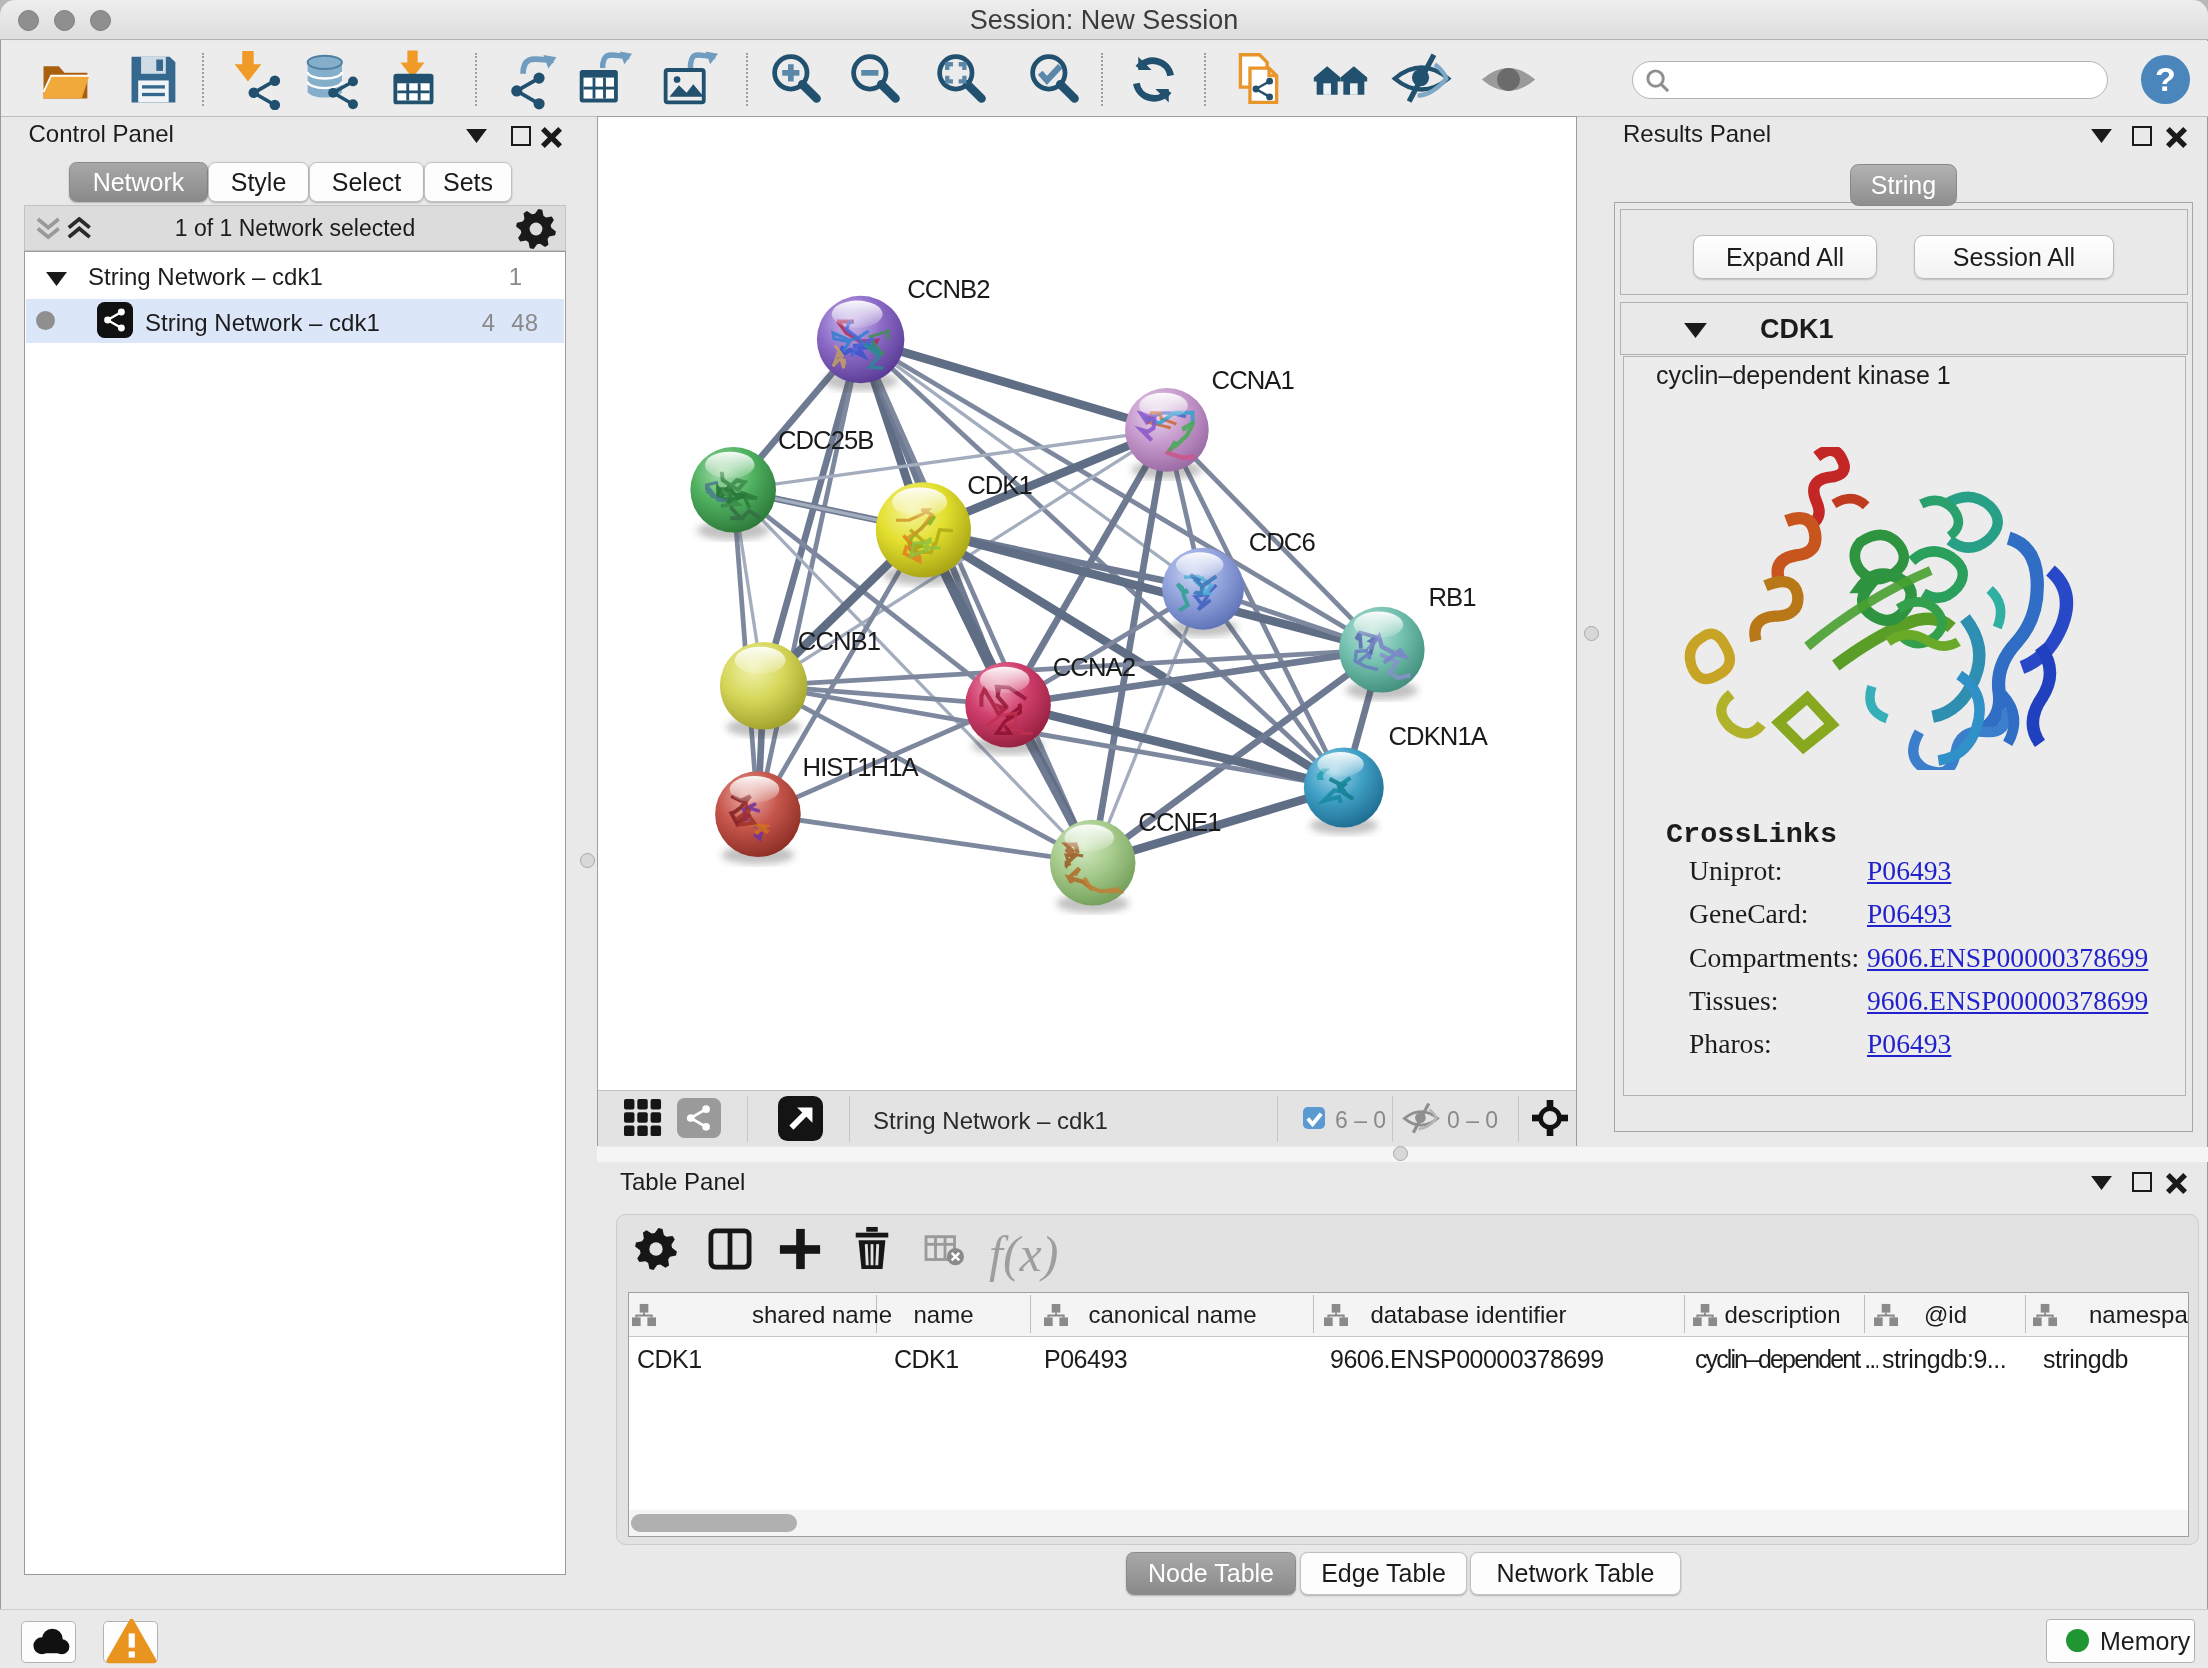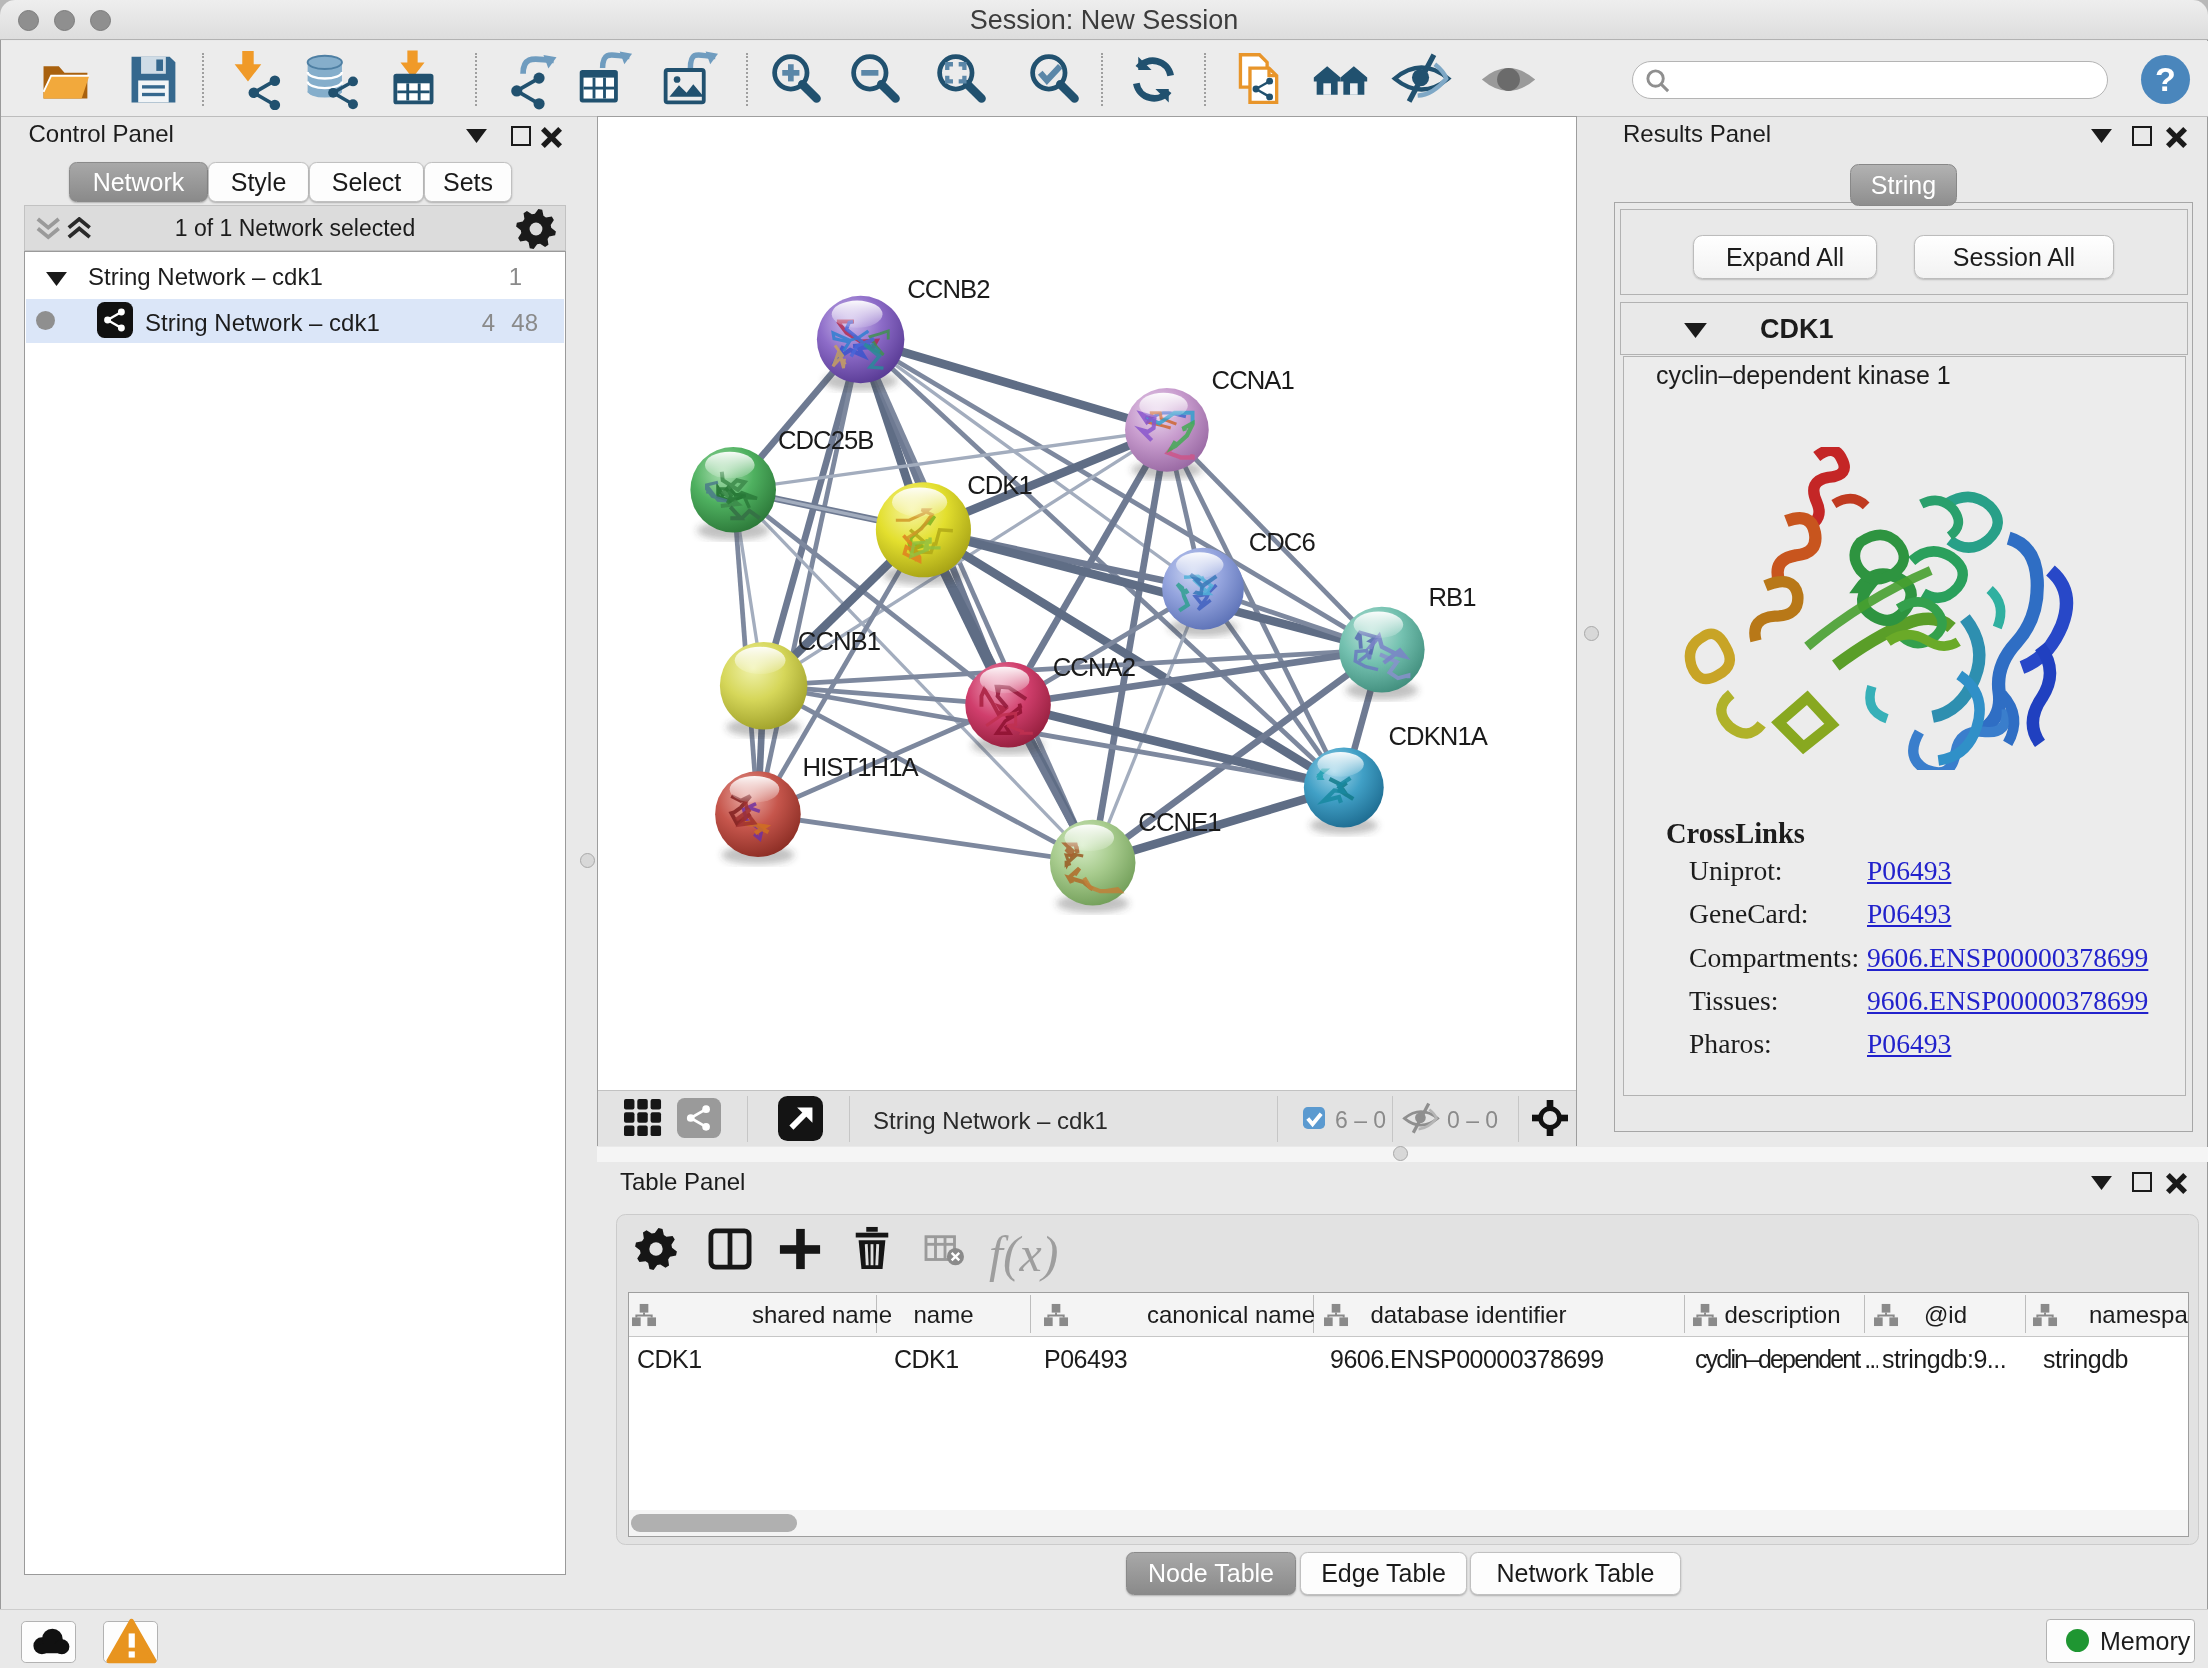--- a/index.html
+++ b/index.html
@@ -505,21 +505,21 @@
     <path d="M236 170 q22 -14 38 0 q16 16 0 30 q-18 14 -34 0" fill="none" stroke="#34a04c" stroke-width="10"></path>
     <path d="M385 210 q20 26 2 54 q-18 26 -2 48" fill="none" stroke="#2040c0" stroke-width="13"></path>
     <path d="M168 60 q20 -12 34 2" fill="none" stroke="#c03a20" stroke-width="10"></path>
     <path d="M332 150 q18 16 8 40" fill="none" stroke="#30b0a0" stroke-width="10"></path>
     <path d="M140 210 q60 -50 130 -80" fill="none" stroke="#48a030" stroke-width="10" opacity="0.9"></path>
     <path d="M300 240 q30 20 18 56 q-10 30 -40 34" fill="none" stroke="#3090c8" stroke-width="11"></path>
     <path d="M345 260 q22 24 6 52" fill="none" stroke="#2f6ec4" stroke-width="11"></path>
     <path d="M225 205 q20 -14 40 -2 q18 12 34 2" fill="none" stroke="#6aaa28" stroke-width="10"></path>
     <path d="M260 60 q20 -10 34 6 q12 16 -4 28" fill="none" stroke="#2aa06c" stroke-width="10"></path>
   </svg>
-<div class="tx" style="left:1666px;top:818px;font-size:28.5px;font-weight:bold;font-family:Liberation Serif, serif">CrossLinks</div>
+<div class="tx" style="left:1666px;top:818px;font-size:28.5px;font-weight:bold;font-family:Liberation Mono, monospace">CrossLinks</div>
 <div class="tx" style="left:1689px;top:855px;font-size:27.6px;font-family:'Liberation Serif',serif">Uniprot:</div>
 <div class="tx" style="left:1867px;top:855px;font-size:27.6px;font-family:'Liberation Serif',serif"><a>P06493</a></div>
 <div class="tx" style="left:1689px;top:898px;font-size:27.6px;font-family:'Liberation Serif',serif">GeneCard:</div>
 <div class="tx" style="left:1867px;top:898px;font-size:27.6px;font-family:'Liberation Serif',serif"><a>P06493</a></div>
 <div class="tx" style="left:1689px;top:942px;font-size:27.6px;font-family:'Liberation Serif',serif">Compartments:</div>
 <div class="tx" style="left:1867px;top:942px;font-size:27.6px;font-family:'Liberation Serif',serif"><a>9606.ENSP00000378699</a></div>
 <div class="tx" style="left:1689px;top:985px;font-size:27.6px;font-family:'Liberation Serif',serif">Tissues:</div>
 <div class="tx" style="left:1867px;top:985px;font-size:27.6px;font-family:'Liberation Serif',serif"><a>9606.ENSP00000378699</a></div>
 <div class="tx" style="left:1689px;top:1028px;font-size:27.6px;font-family:'Liberation Serif',serif">Pharos:</div>
 <div class="tx" style="left:1867px;top:1028px;font-size:27.6px;font-family:'Liberation Serif',serif"><a>P06493</a></div>
@@ -577,21 +577,21 @@
     <path d="M12.5 10 v3 M4.5 15 v-2 h16 v2" fill="none" stroke="#8a8a8a" stroke-width="2"></path>
   </svg>
 <div class="tx" style="left:607px;top:1292px;width:285px;height:45px;line-height:45px;text-align:right;font-size:24px">shared name</div>
 <div class="tx" style="left:801px;top:1292px;width:285px;height:45px;line-height:45px;text-align:center;font-size:24px">name</div>
 <svg style="position:absolute;left:1044px;top:1303px" width="25" height="24" viewBox="0 0 26 25">
     <rect x="8" y="1" width="9" height="9" fill="#8a8a8a"></rect>
     <rect x="0" y="15" width="9" height="9" fill="#8a8a8a"></rect>
     <rect x="16" y="15" width="9" height="9" fill="#8a8a8a"></rect>
     <path d="M12.5 10 v3 M4.5 15 v-2 h16 v2" fill="none" stroke="#8a8a8a" stroke-width="2"></path>
   </svg>
-<div class="tx" style="left:1030px;top:1292px;width:285px;height:31px;line-height:45px;text-align:right;font-size:24px">canonical name</div>
+<div class="tx" style="left:1030px;top:1292px;width:285px;height:31px;line-height:45px;text-align:center;font-size:24px">canonical name</div>
 <svg style="position:absolute;left:1324px;top:1303px" width="25" height="24" viewBox="0 0 26 25">
     <rect x="8" y="1" width="9" height="9" fill="#8a8a8a"></rect>
     <rect x="0" y="15" width="9" height="9" fill="#8a8a8a"></rect>
     <rect x="16" y="15" width="9" height="9" fill="#8a8a8a"></rect>
     <path d="M12.5 10 v3 M4.5 15 v-2 h16 v2" fill="none" stroke="#8a8a8a" stroke-width="2"></path>
   </svg>
 <div class="tx" style="left:1326px;top:1292px;width:285px;height:45px;line-height:45px;text-align:center;font-size:24px">database identifier</div>
 <svg style="position:absolute;left:1693px;top:1303px" width="25" height="24" viewBox="0 0 26 25">
     <rect x="8" y="1" width="9" height="9" fill="#8a8a8a"></rect>
     <rect x="0" y="15" width="9" height="9" fill="#8a8a8a"></rect>

